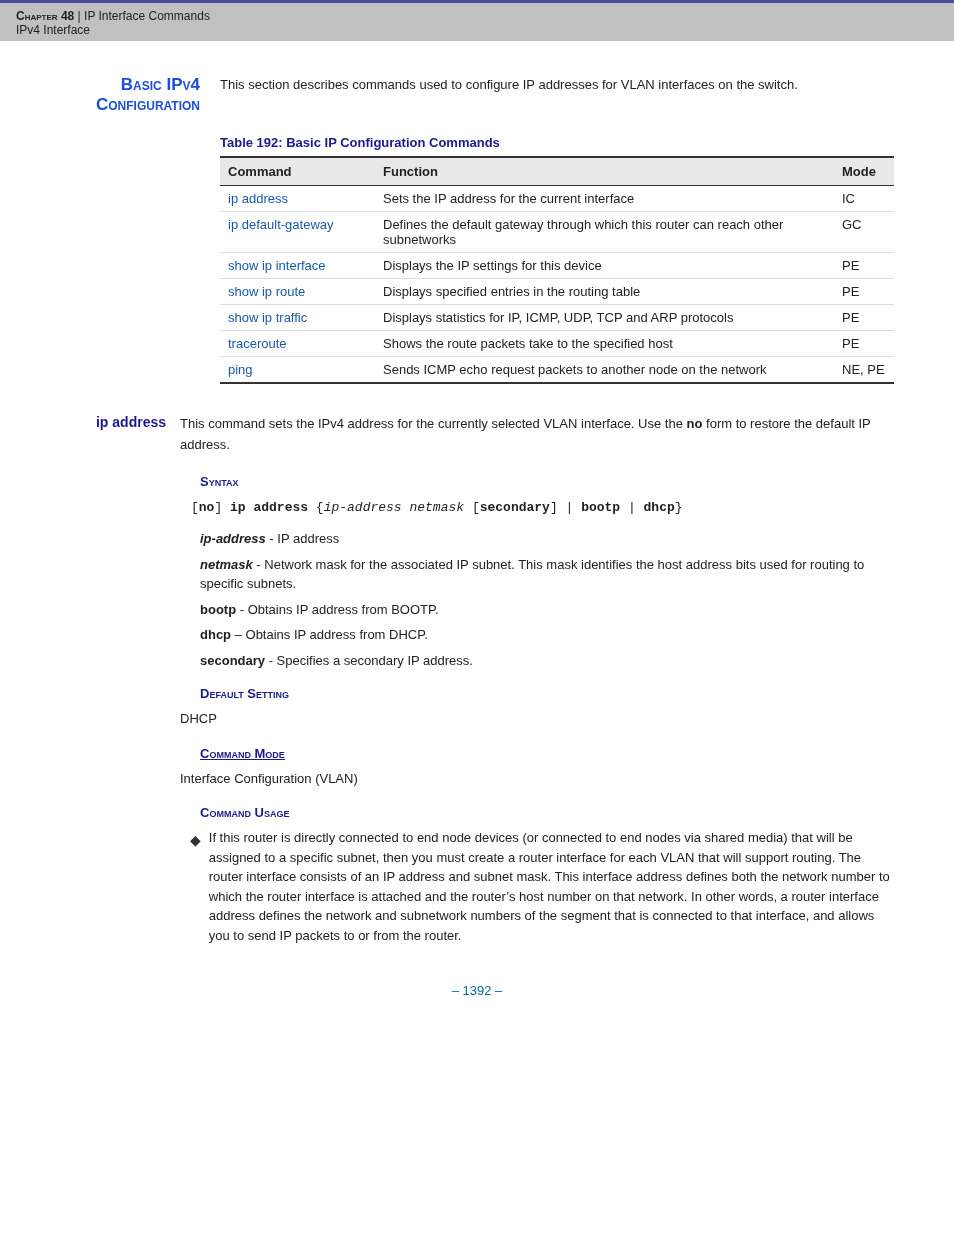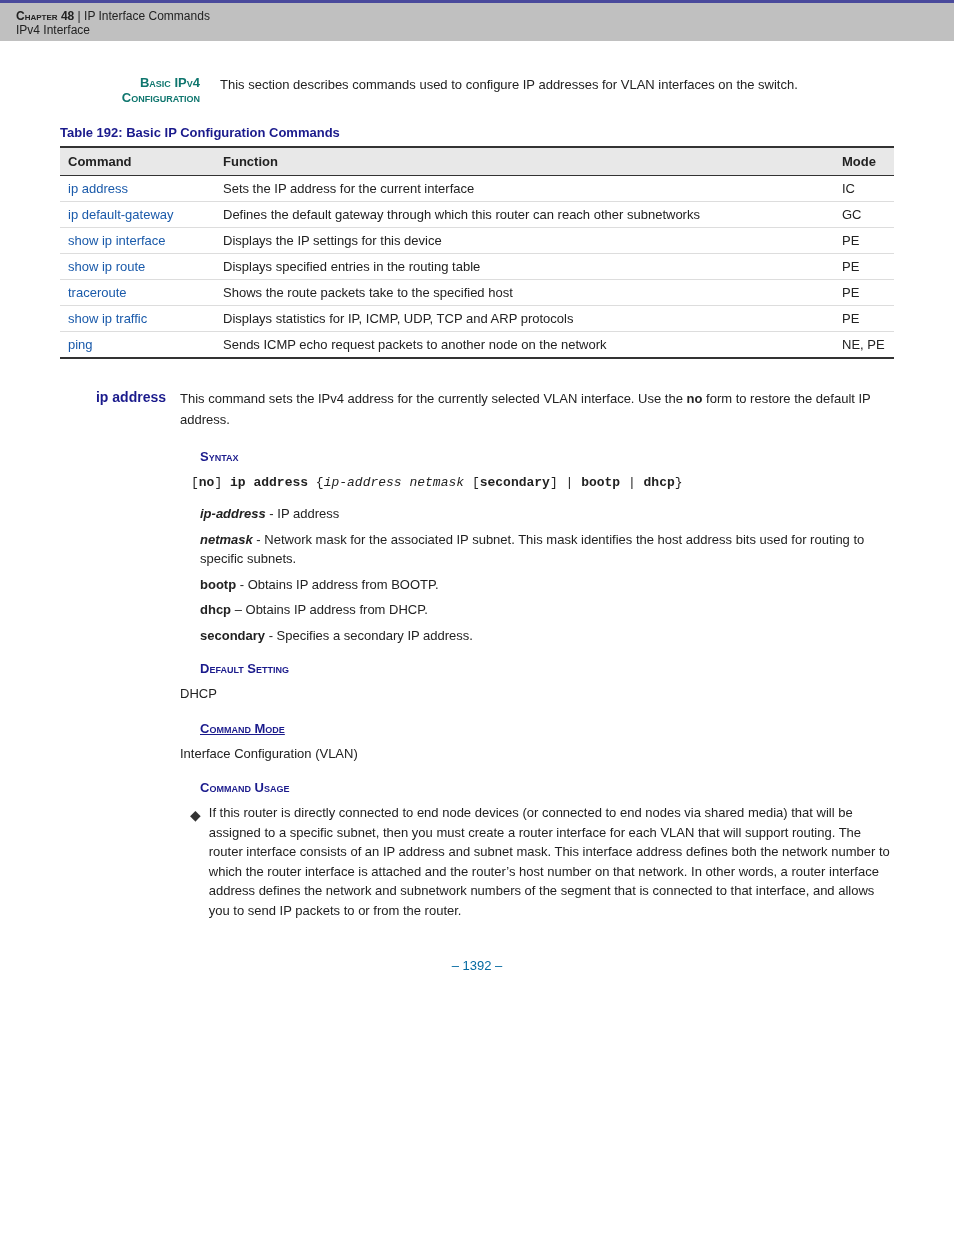--- a/index.html
+++ b/index.html
@@ -42,23 +42,23 @@
     
     .section-intro {
       display: flex;
       margin-bottom: 20px;
       margin-top: 10px;
     }
     .section-label {
       min-width: 160px;
       text-align: right;
       padding-right: 20px;
-      font-size: 13px;
-      font-weight: bold;
-      color: #0f766e;
+      font-size: 17px;
+      font-weight: bold;
+      color: #1d4ed8;
       font-variant: small-caps;
     }
     .section-desc {
       flex: 1;
       font-size: 13px;
       line-height: 1.5;
     }
 
     
     .table-title {
@@ -206,21 +206,21 @@
 <div class="content">
 
   <div class="section-intro">
     <div class="section-label">
       <div>Basic IPv4</div>
       <div>Configuration</div>
     </div>
     <div class="section-desc">This section describes commands used to configure IP addresses for VLAN interfaces on the switch.</div>
   </div>
 
-  <div style="">
+  <div style="margin-left: 160px;">
     <div class="table-title">Table 192: Basic IP Configuration Commands</div>
     <table class="cmd-table">
       <thead>
         <tr>
           <th class="col-cmd">Command</th>
           <th class="col-func">Function</th>
           <th class="col-mode">Mode</th>
         </tr>
       </thead>
       <tbody id="table-body">
@@ -238,27 +238,27 @@
             <td><a class="cmd-link" href="#">show ip interface</a></td>
             <td>Displays the IP settings for this device</td>
             <td>PE</td>
           </tr>
           <tr>
             <td><a class="cmd-link" href="#">show ip route</a></td>
             <td>Displays specified entries in the routing table</td>
             <td>PE</td>
           </tr>
           <tr>
+            <td><a class="cmd-link" href="#">show ip traffic</a></td>
+            <td>Displays statistics for IP, ICMP, UDP, TCP and ARP protocols</td>
+            <td>PE</td>
+          </tr>
+          <tr>
             <td><a class="cmd-link" href="#">traceroute</a></td>
             <td>Shows the route packets take to the specified host</td>
-            <td>PE</td>
-          </tr>
-          <tr>
-            <td><a class="cmd-link" href="#">show ip traffic</a></td>
-            <td>Displays statistics for IP, ICMP, UDP, TCP and ARP protocols</td>
             <td>PE</td>
           </tr>
           <tr>
             <td><a class="cmd-link" href="#">ping</a></td>
             <td>Sends ICMP echo request packets to another node on the network</td>
             <td>NE, PE</td>
           </tr>
         </tbody>
     </table>
   </div>

